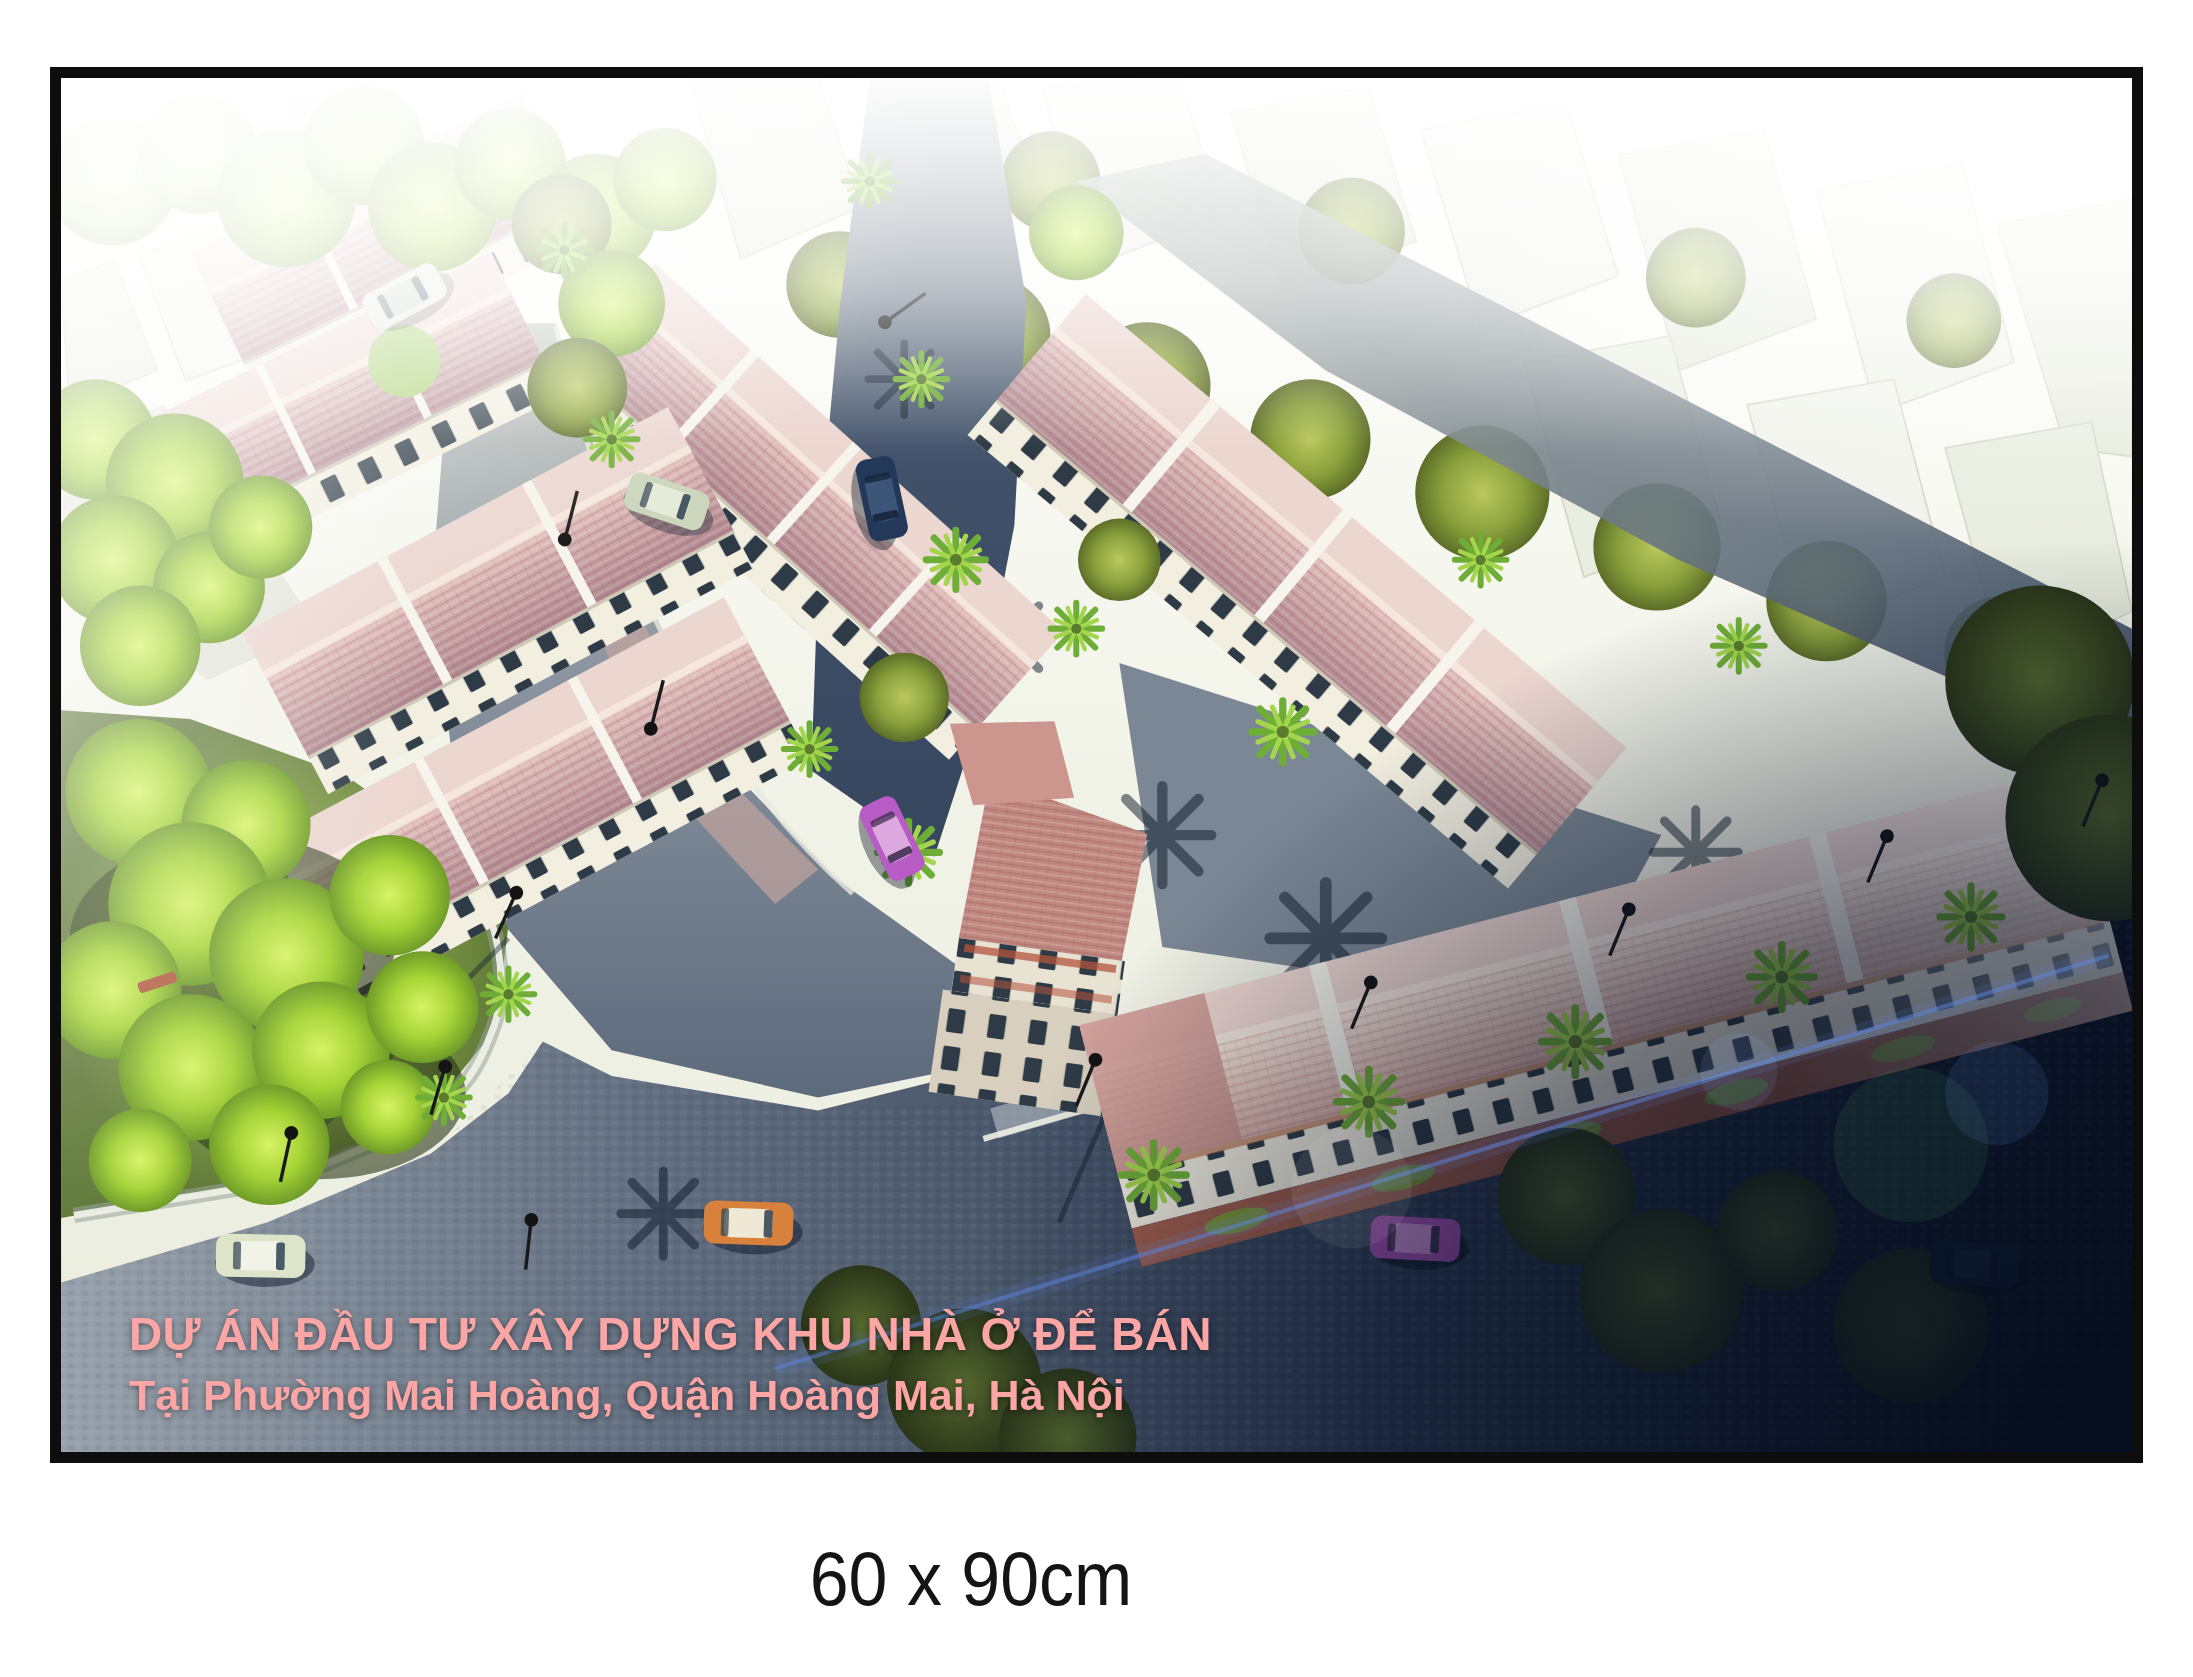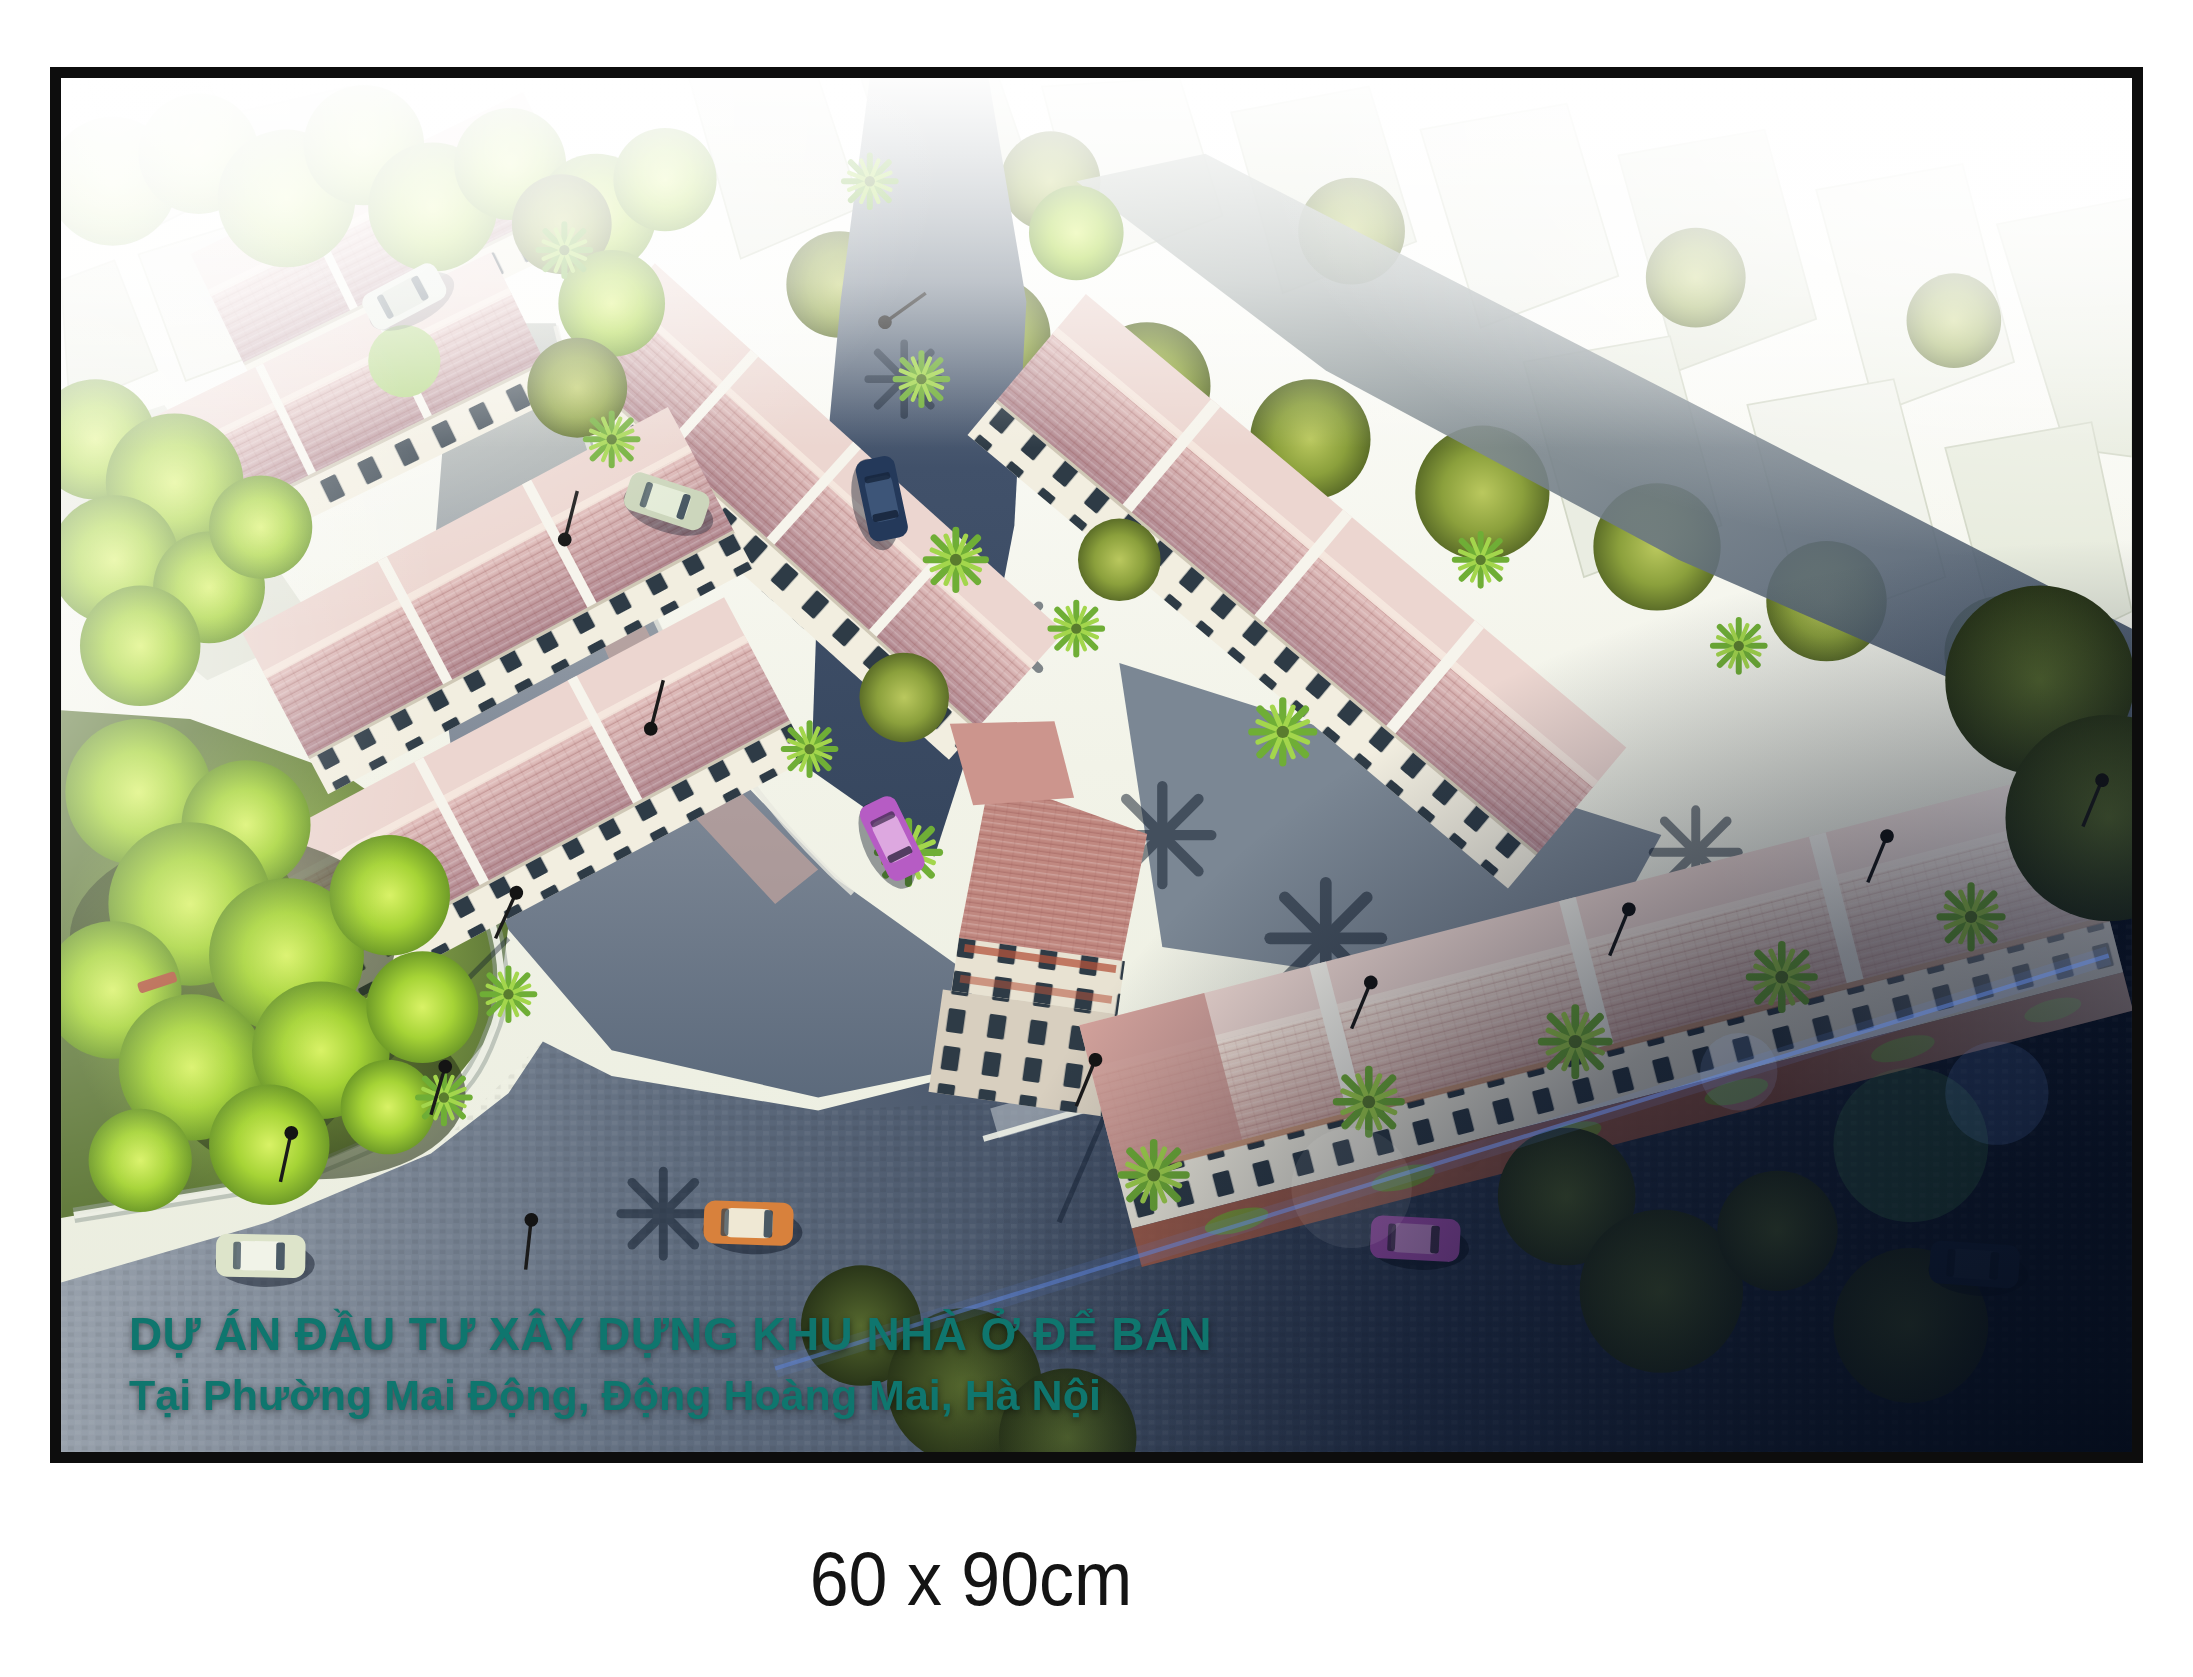--- a/index.html
+++ b/index.html
@@ -1,20 +1,20 @@
 <!DOCTYPE html>
 <html style="font-size:13.8px"><head>
 <meta charset="utf-8">
 <style>
   html,body{margin:0;padding:0;background:#ffffff;}
   .page{position:relative;width:2194px;height:1678px;background:#ffffff;overflow:hidden;
         font-family:"Liberation Sans",sans-serif;}
   .frame{position:absolute;left:50px;top:67px;width:2093px;height:1396px;background:#0d0d0d;}
   .render{position:absolute;left:11.2px;top:11.2px;width:2071px;height:1374px;display:block;}
-  .overlay-text{position:absolute;left:79px;top:1242px;color:#0f766e;
+  .overlay-text{position:absolute;left:79px;top:1242px;color:#fca5a5;
                 text-shadow:0 1.7px 6.9px rgba(0,0,0,.45);white-space:nowrap;}
   .overlay-line1{font-size:46px;font-weight:bold;letter-spacing:0.4px;line-height:1.1;}
   .overlay-line2{font-size:43px;font-weight:bold;margin-top:12px;line-height:1.1;}
   .caption{position:absolute;left:971px;top:1535px;transform:translateX(-50%) scaleX(.92);
            transform-origin:center top;font-size:76px;color:#141414;white-space:nowrap;}
   svg .roofB{fill:#ecd6d0}
   svg .roofF{fill:url(#roofF)}
   svg .roofL{fill:url(#roofL)}
   svg .tile{fill:url(#tilePat)}
   svg .ridge{fill:#f7eae0;opacity:.85}
@@ -487,19 +487,19 @@
         <line x1="830" y1="1500" x2="2380" y2="1020" stroke="#5d85e0" stroke-width="22" opacity=".12"></line>
         <circle cx="1500" cy="1290" r="70" fill="#ffffff" opacity=".07"></circle>
         <circle cx="1950" cy="1155" r="45" fill="#8fb0f0" opacity=".12"></circle>
         <circle cx="2150" cy="1240" r="90" fill="#3f7e4a" opacity=".15"></circle>
         <circle cx="2250" cy="1180" r="60" fill="#6f98e8" opacity=".12"></circle>
       </g>
     </svg>
 
     <div class="overlay-text">
       <div class="overlay-line1">DỰ ÁN ĐẦU TƯ XÂY DỰNG KHU NHÀ Ở ĐỂ BÁN</div>
-      <div class="overlay-line2">Tại Phường Mai Động, Động Hoàng Mai, Hà Nội</div>
+      <div class="overlay-line2">Tại Phường Mai Hoàng, Quận Hoàng Mai, Hà Nội</div>
     </div>
   </div>
 
   <div class="caption">60 x 90cm</div>
 </div>
 
 
 </body></html>

